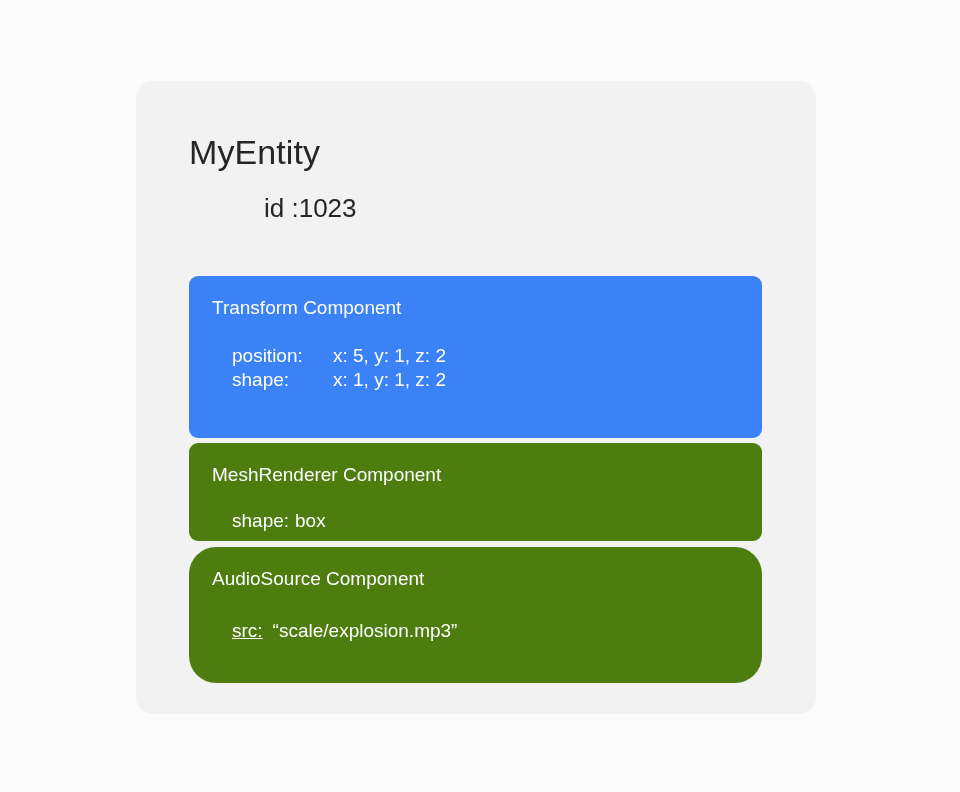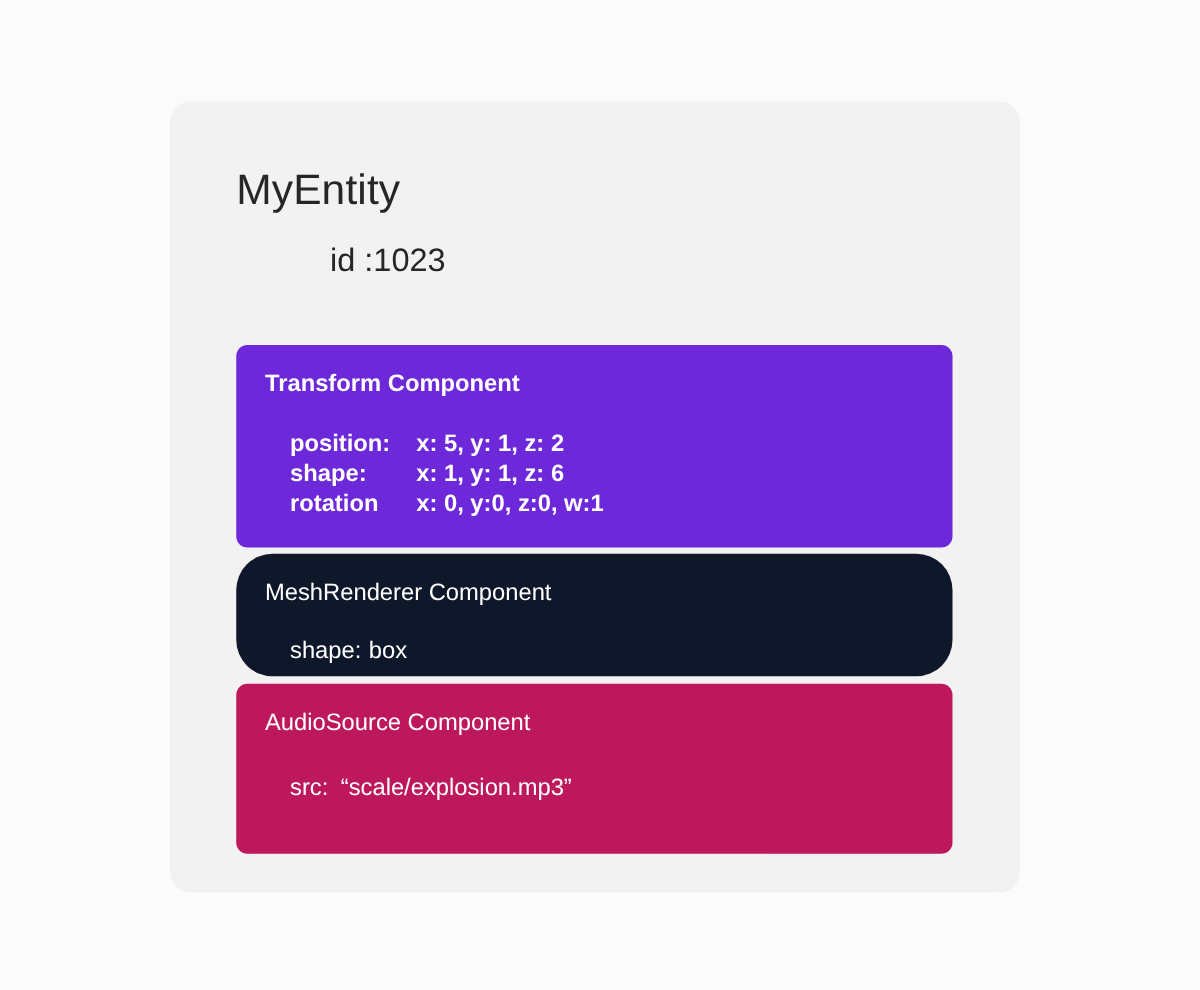--- a/index.html
+++ b/index.html
@@ -56,23 +56,23 @@
 
   
   .component {
     position: absolute;
     left: 53px;
     width: 573px;
     border-radius: 9px;
     box-sizing: border-box;
     color: #ffffff;
   }
-  .component.transform  { top: 195px; height: 162px; background: #6d28d9; font-weight: bold; }
-  .component.meshrender { top: 362px; height:  98px; background: #0f172a; border-radius: 29px; }
-  .component.audiosrc   { top: 466px; height: 136px; background: #be185d; }
+  .component.transform  { top: 195px; height: 162px; background: #3b82f6; }
+  .component.meshrender { top: 362px; height:  98px; background: #4d7c0f; }
+  .component.audiosrc   { top: 466px; height: 136px; background: #4d7c0f; border-radius: 27px; }
 
   .component-title {
     position: absolute;
     left: 23px;
     top: 20px;
     font-size: 19px;
     line-height: 23px;
     color: #ffffff;
     white-space: nowrap;
   }
@@ -106,20 +106,21 @@
     display: inline-block;
   }
 
   
   .prop-row.inline .prop-key {
     min-width: 0;
     margin-right: 6px;
   }
   .prop-row.inline.wide .prop-key {
     margin-right: 10px;
+    text-decoration: underline;
   }
 </style>
 </head>
 <body>
 
 <div class="stage">
 
   <div class="entity-card">
 
     <div class="entity-title">MyEntity</div>
@@ -128,25 +129,21 @@
 
     <div class="component transform">
       <div class="component-title">Transform Component</div>
       <div class="component-body">
         <div class="prop-row">
           <span class="prop-key">position:</span>
           <span class="prop-val">x: 5, y: 1, z: 2</span>
         </div>
         <div class="prop-row">
           <span class="prop-key">shape:</span>
-          <span class="prop-val">x: 1, y: 1, z: 6</span>
-        </div>
-        <div class="prop-row">
-          <span class="prop-key">rotation</span>
-          <span class="prop-val">x: 0, y:0, z:0, w:1</span>
+          <span class="prop-val">x: 1, y: 1, z: 2</span>
         </div>
       </div>
     </div>
 
     <div class="component meshrender">
       <div class="component-title">MeshRenderer Component</div>
       <div class="component-body">
         <div class="prop-row inline">
           <span class="prop-key">shape:</span>
           <span class="prop-val">box</span>

